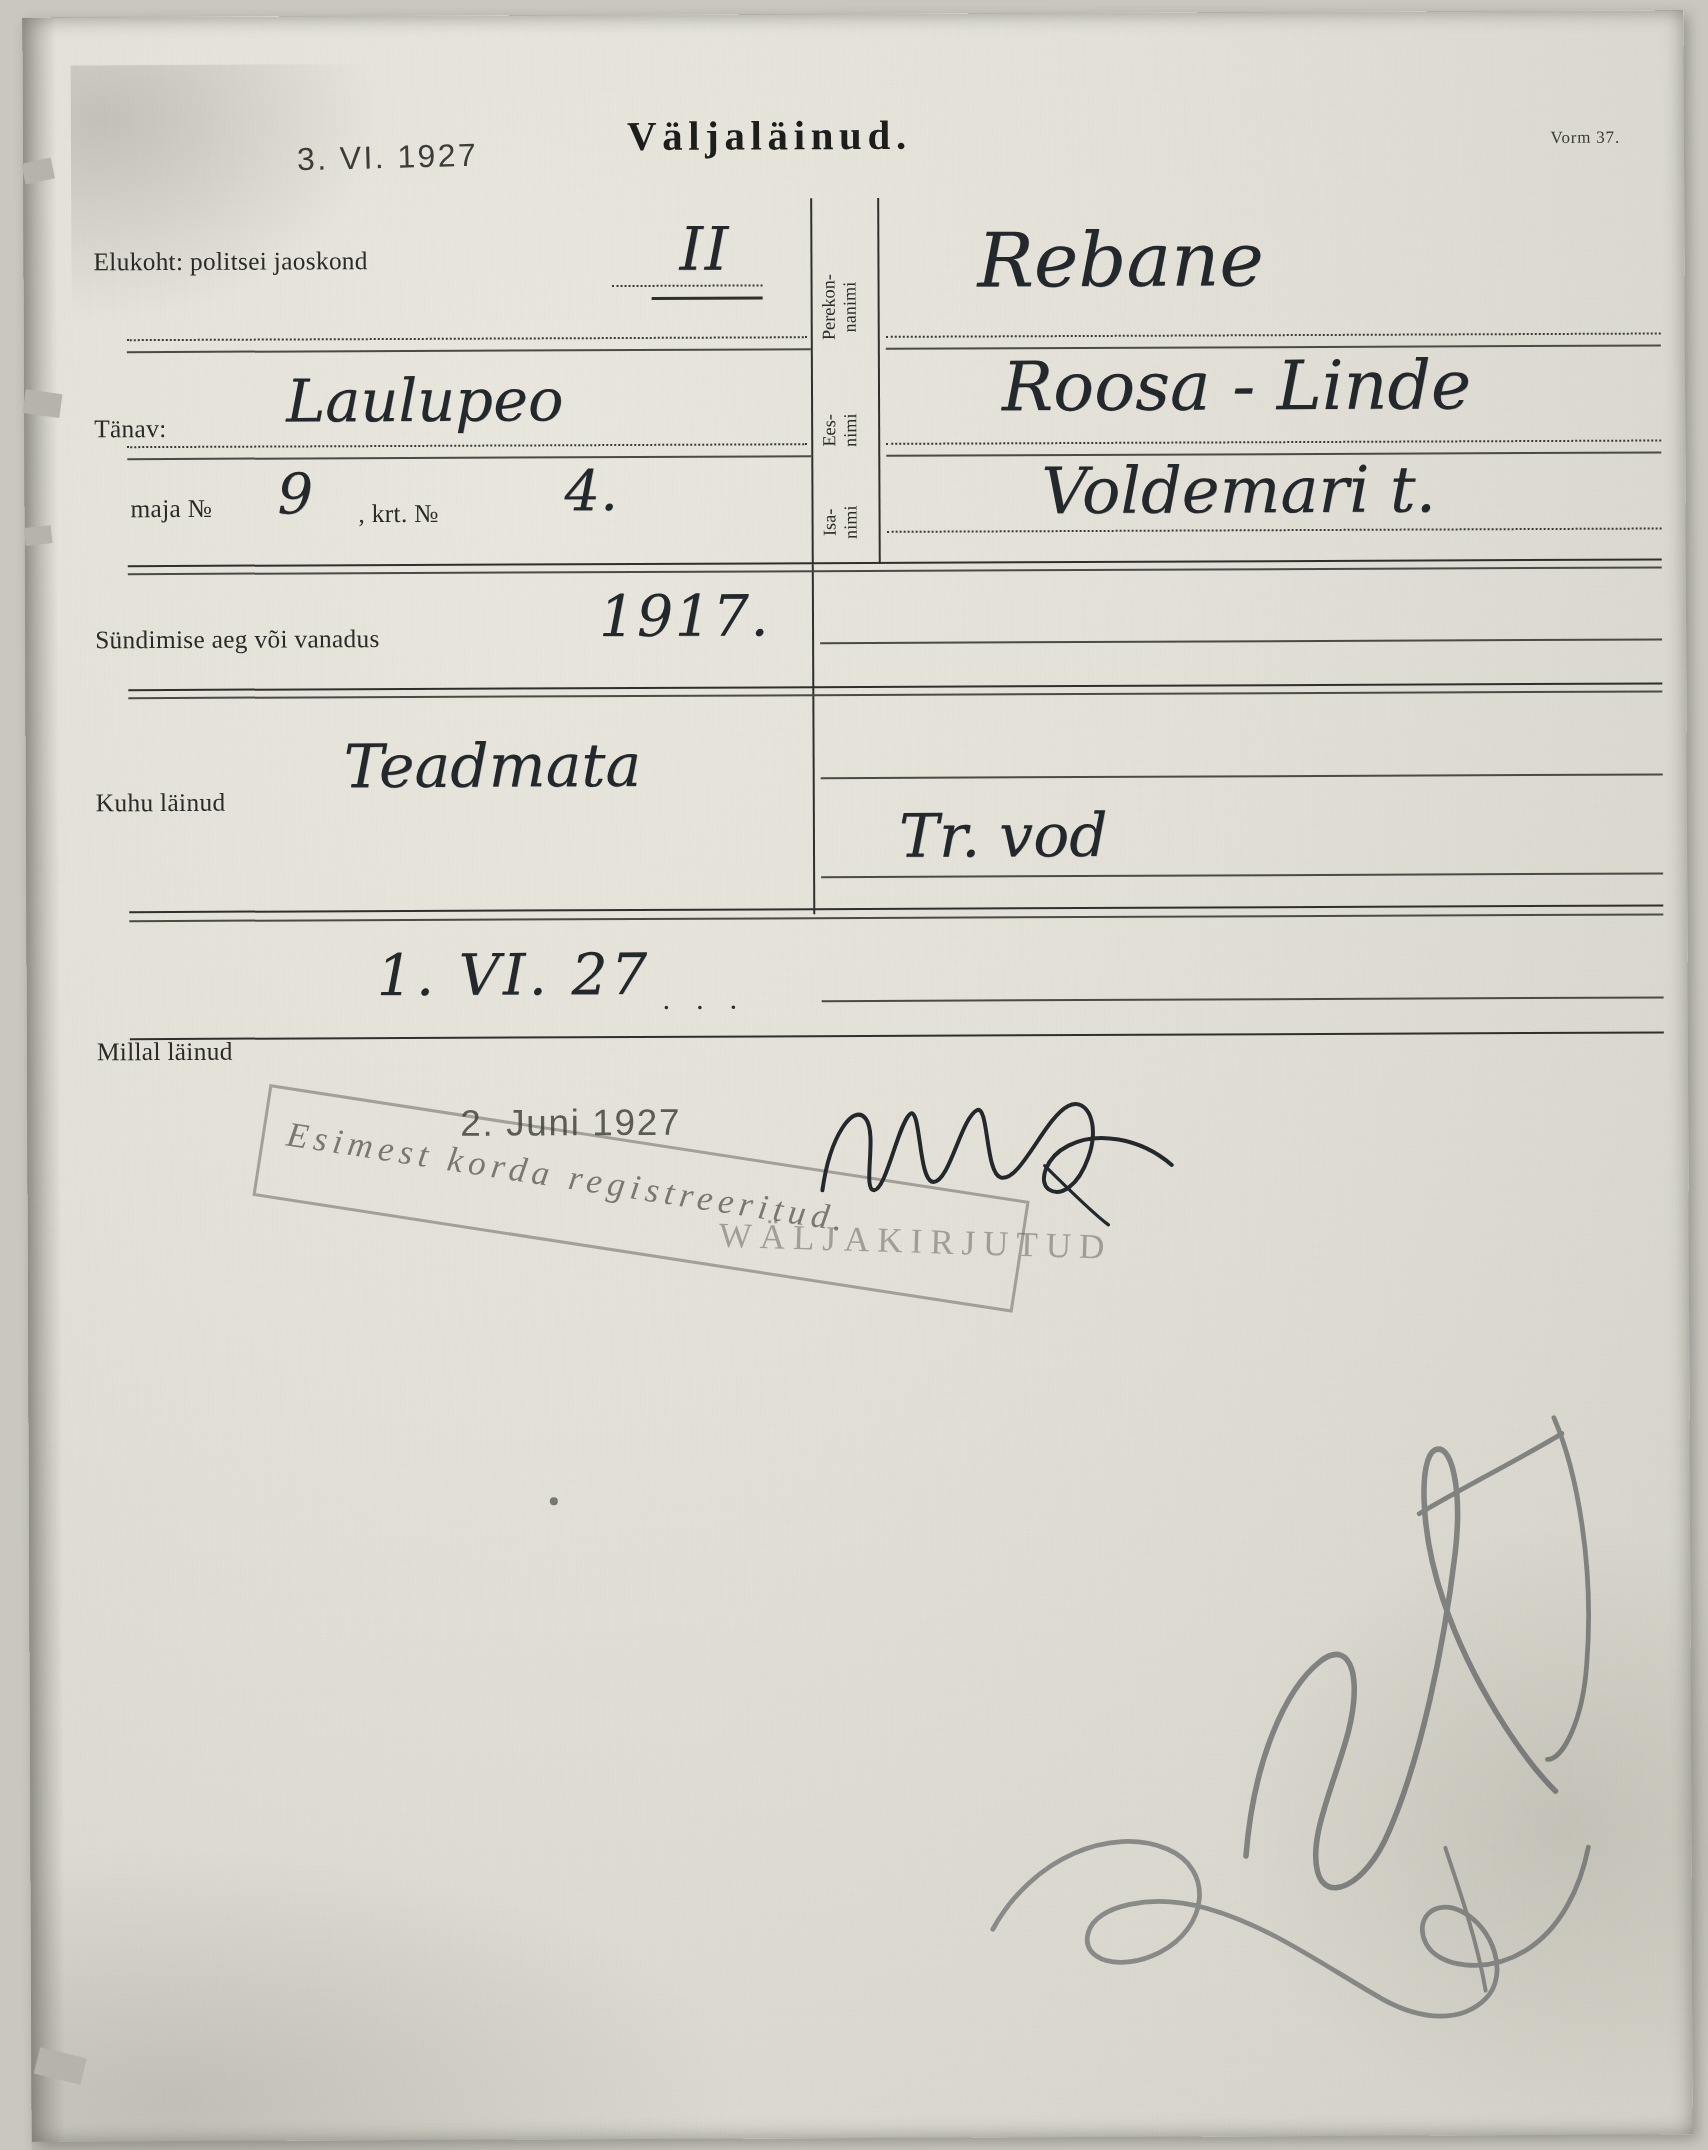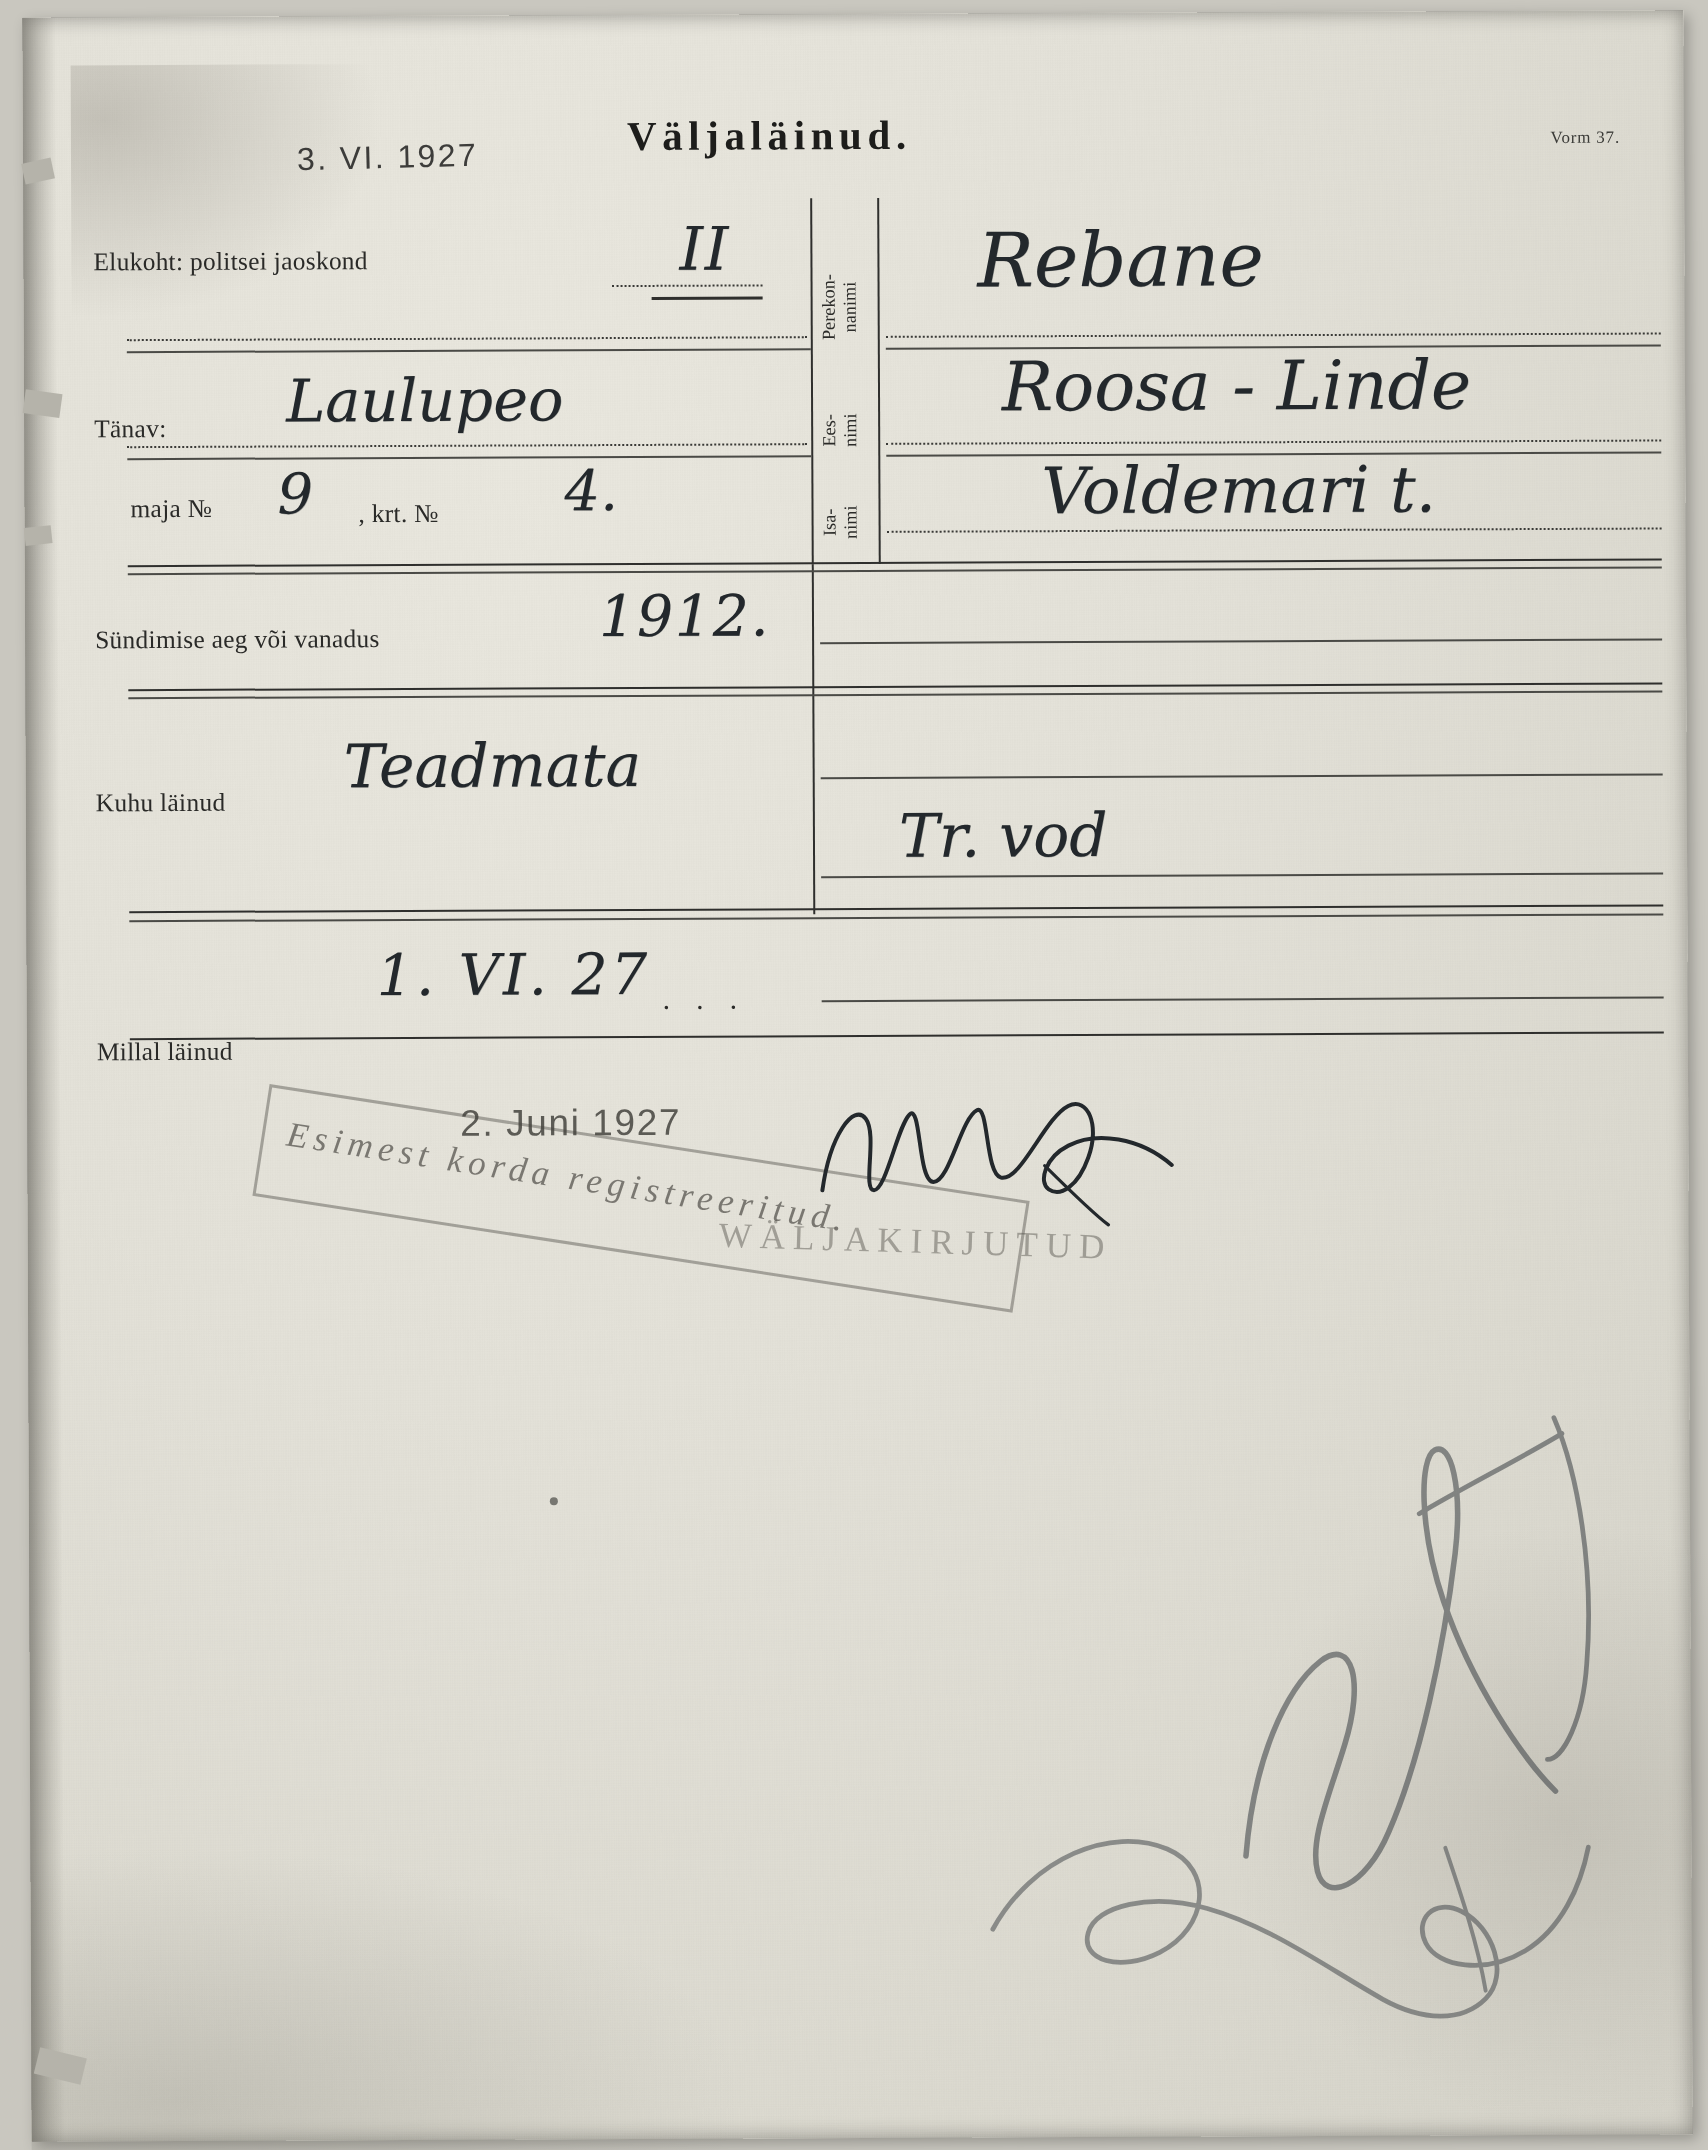--- a/index.html
+++ b/index.html
@@ -224,21 +224,21 @@
 
     <div class="label fld-label" style="left:70px; top:397px;">Tänav:</div>
     <div class="hand ink" style="left:262px; top:350px; font-size:59px;">Laulupeo</div>
 
     <div class="label fld-label" style="left:70px; top:477px;margin-left:36px;">maja №</div>
     <div class="hand ink" style="left:253px; top:445px; font-size:56px;">9</div>
     <div class="label fld-label" style="left:334px; top:483px;">, krt. №</div>
     <div class="hand ink" style="left:540px; top:443px; font-size:56px;">4.</div>
 
     <div class="label fld-label" style="left:70px; top:608px;">Sündimise aeg või vanadus</div>
-    <div class="hand ink" style="left:574px; top:568px; font-size:57px; letter-spacing:1.6px;">1912.</div>
+    <div class="hand ink" style="left:574px; top:568px; font-size:57px; letter-spacing:1.6px;">1917.</div>
 
     <div class="label fld-label" style="left:70px; top:771px;text-align:right;">Kuhu läinud</div>
     <div class="hand ink" style="left:318px; top:715px; font-size:60px;">Teadmata</div>
     <div class="hand ink" style="left:858px; top:787px; font-size:60px;margin-left:15px;">Tr. vod</div>
 
     <div class="label fld-label" style="left:70px; top:1020px;">Millal läinud</div>
     <div class="hand ink" style="left:350px; top:926px; font-size:57px; letter-spacing:3.2px;">1. VI. 27</div>
     <div class="label" style="left:636px; top:968px; font-size:29px; letter-spacing:9.5px;">. . .</div>
 
     <div class="vline" style="left:787px; top:184px; height:366px;"></div>

